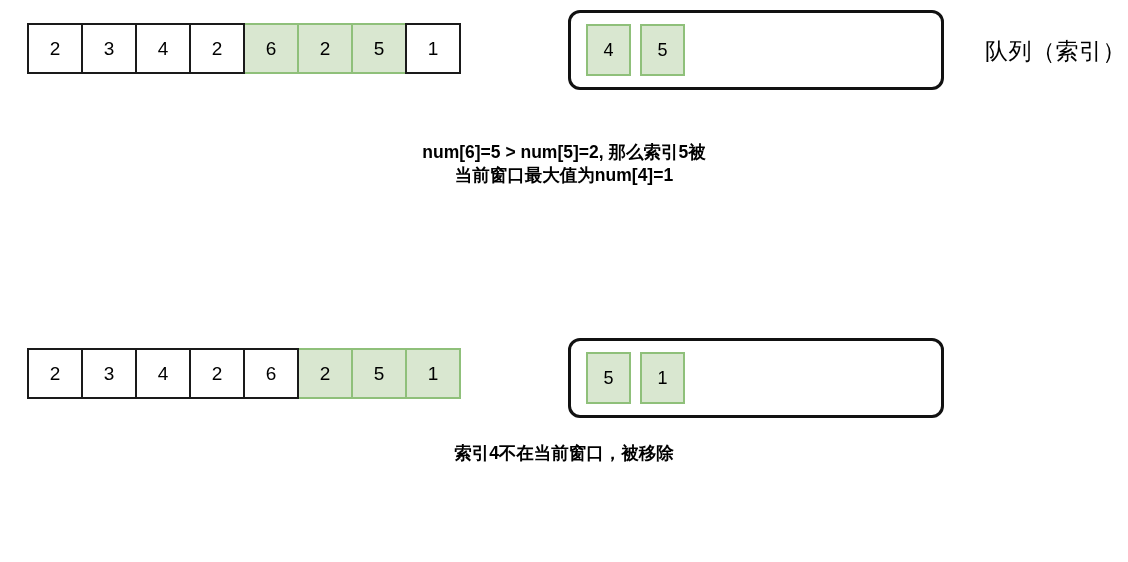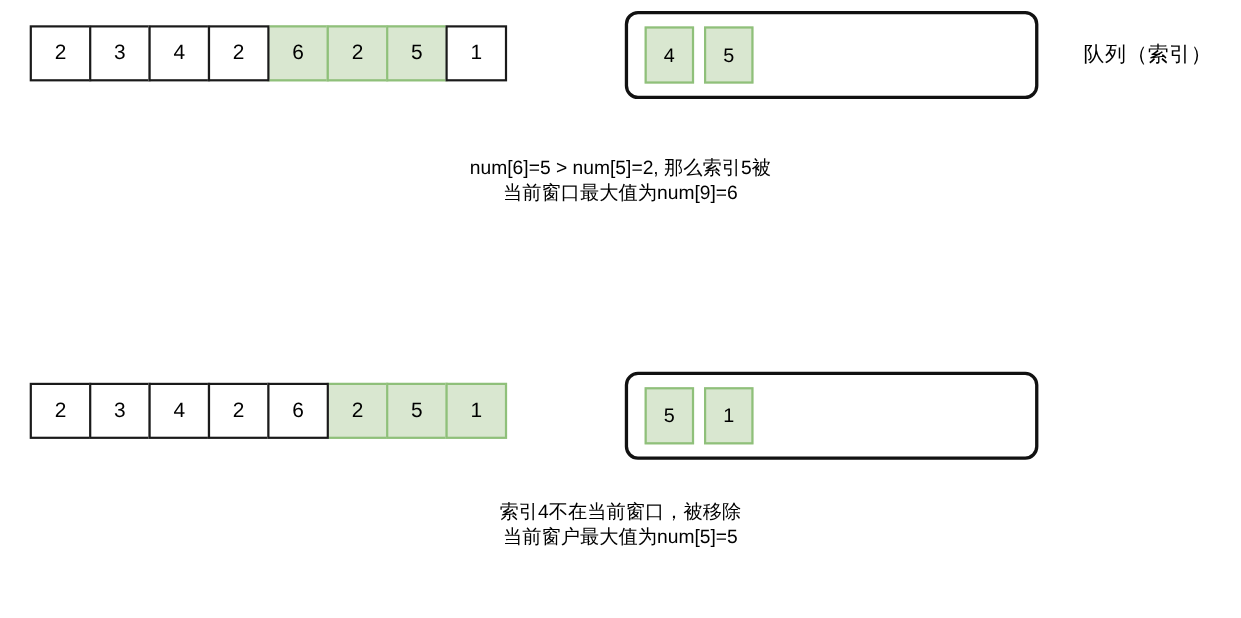--- a/index.html
+++ b/index.html
@@ -72,35 +72,35 @@
     font-size: 18px;
     line-height: 1;
     background: #d9e7d0;
     border: 2px solid #8fc07a;
     margin-right: 9px;
   }
 
   
   .queue-label {
     position: absolute;
-    font-size: 19px;
+    font-size: 23px;
     line-height: 1;
     white-space: nowrap;
     letter-spacing: 0.5px;
   }
   .caption {
     position: absolute;
     width: 1128px;
     left: 0;
     text-align: center;
     font-size: 17.5px;
     line-height: 23px;
     white-space: nowrap;
   }
-  .caption div { display: block; }
+  .caption div { display: block; font-weight: bold; }
 </style>
 </head>
 <body>
 
 <div class="stage">
 
   <div class="array-strip" style="left:27px; top:23px;">
     <div class="array-cell">2</div>
     <div class="array-cell">3</div>
     <div class="array-cell">4</div>
@@ -113,37 +113,36 @@
 
   <div class="queue-box" style="left:568px; top:10px; width:376px; height:80px;">
     <div class="queue-cell">4</div>
     <div class="queue-cell">5</div>
   </div>
 
   <div class="queue-label" style="left:985px; top:40px;">队列（索引）</div>
 
   <div class="caption" style="top:141px;">
     <div>num[6]=5  &gt; num[5]=2, 那么索引5被</div>
-    <div>当前窗口最大值为num[9]=6</div>
+    <div>当前窗口最大值为num[4]=1</div>
   </div>
 
   <div class="array-strip" style="left:27px; top:348px;">
     <div class="array-cell">2</div>
     <div class="array-cell">3</div>
     <div class="array-cell">4</div>
     <div class="array-cell">2</div>
     <div class="array-cell">6</div>
     <div class="array-cell hl">2</div>
     <div class="array-cell hl">5</div>
     <div class="array-cell hl">1</div>
   </div>
 
   <div class="queue-box" style="left:568px; top:338px; width:376px; height:80px;">
     <div class="queue-cell">5</div>
     <div class="queue-cell">1</div>
   </div>
 
-  <div class="caption" style="top:454px;text-align:center;">
+  <div class="caption" style="top:442px;text-align:center;">
     <div>索引4不在当前窗口，被移除</div>
-    <div>当前窗户最大值为num[5]=5</div>
   </div>
 
 </div>
 
 </body></html>

